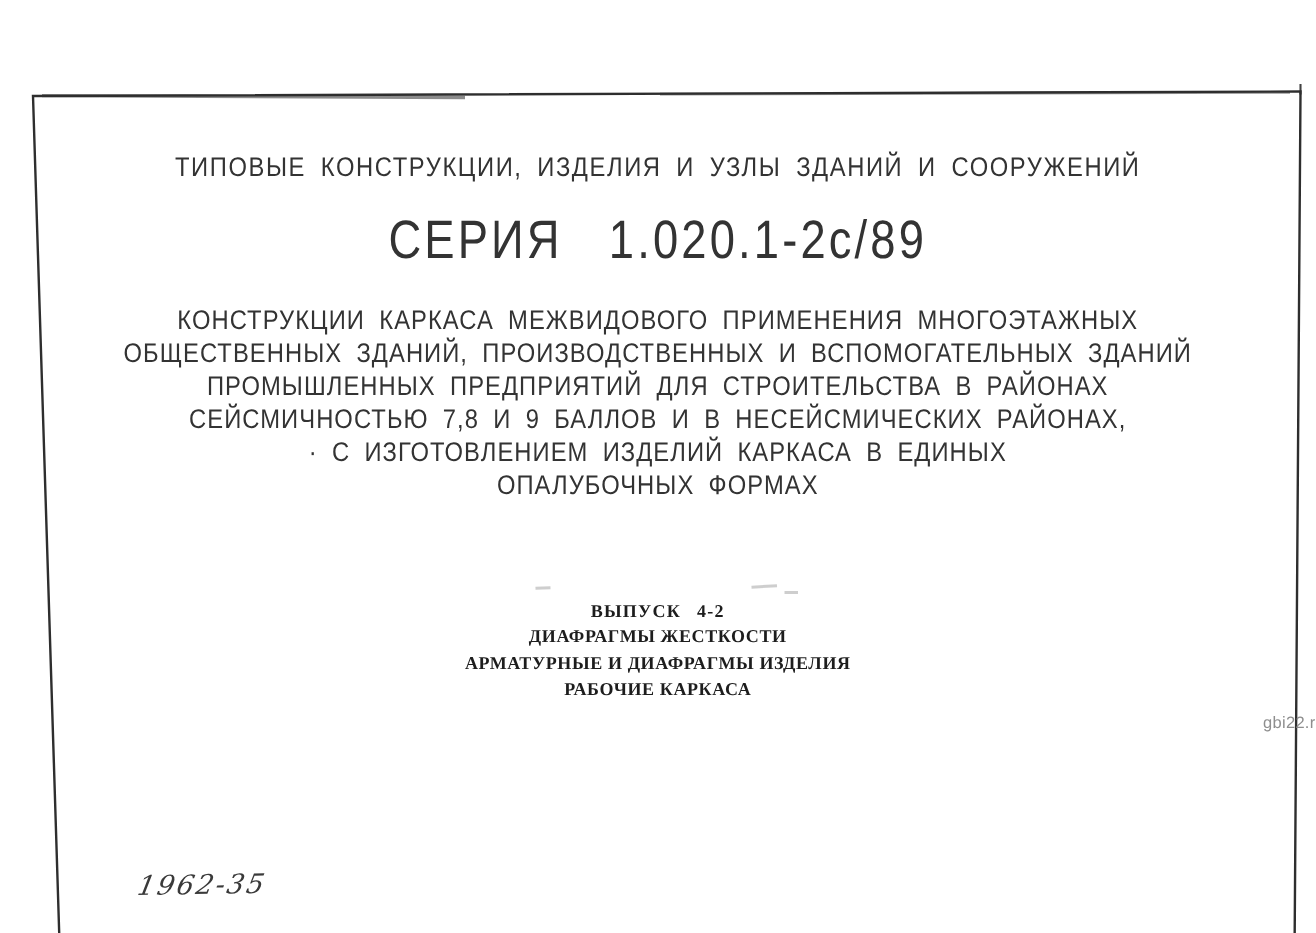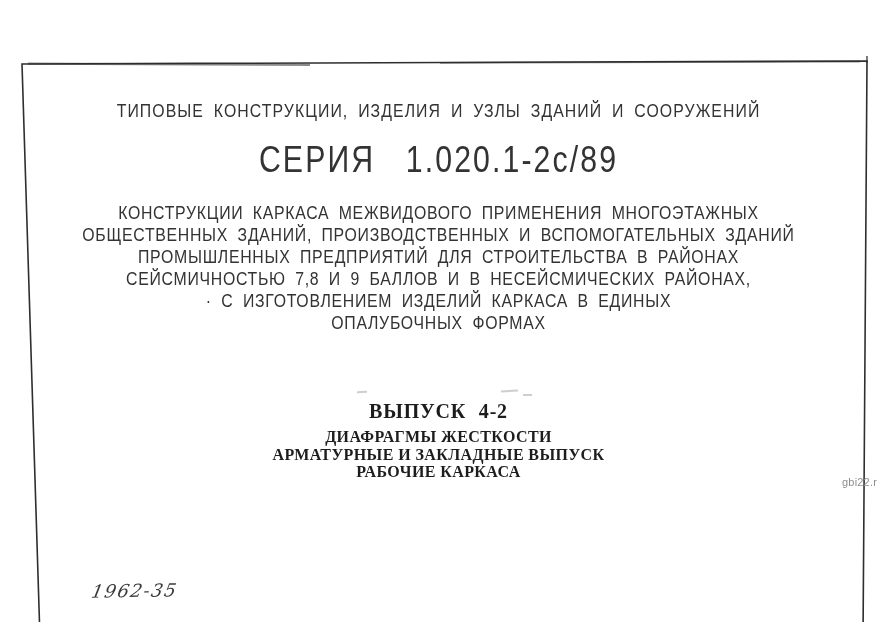--- a/index.html
+++ b/index.html
@@ -53,27 +53,27 @@
     transform:scaleX(0.88);
   }
   .serif{
     color:var(--serif_ink);
     font-family:"Liberation Serif",serif;
     font-weight:700;
     white-space:nowrap;
   }
   .issue-label{
     top:353px;
-    font-size:20px;
+    font-size:12px;
     letter-spacing:0.8px;
     word-spacing:7px;
   }
   .issue-subtitle{
-    top:381px;
-    font-size:16px;
+    top:369px;
+    font-size:12px;
     line-height:17.5px;
     letter-spacing:0.4px;
   }
   .watermark{
     position:absolute;
     left:842px;top:429px;
     font-size:11px;
     color:var(--watermark);
     letter-spacing:0.2px;
     z-index:3;
@@ -131,21 +131,21 @@
   </div>
 
   <div class="pencil-mark pm1"></div>
   <div class="pencil-mark pm2"></div>
   <div class="pencil-mark pm3"></div>
 
   <div class="abs serif issue-label">ВЫПУСК 4-2</div>
 
   <div class="abs serif issue-subtitle">
     <div>ДИАФРАГМЫ ЖЕСТКОСТИ</div>
-    <div>АРМАТУРНЫЕ И ЗАКЛАДНЫЕ ВЫПУСК</div>
+    <div>АРМАТУРНЫЕ И ДИАФРАГМЫ ИЗДЕЛИЯ</div>
     <div>РАБОЧИЕ КАРКАСА</div>
   </div>
 
   <div class="watermark">gbi22.ru</div>
 
   <div class="handwritten">1962-35</div>
 
   <div class="smudge"></div>
 
 </div>

